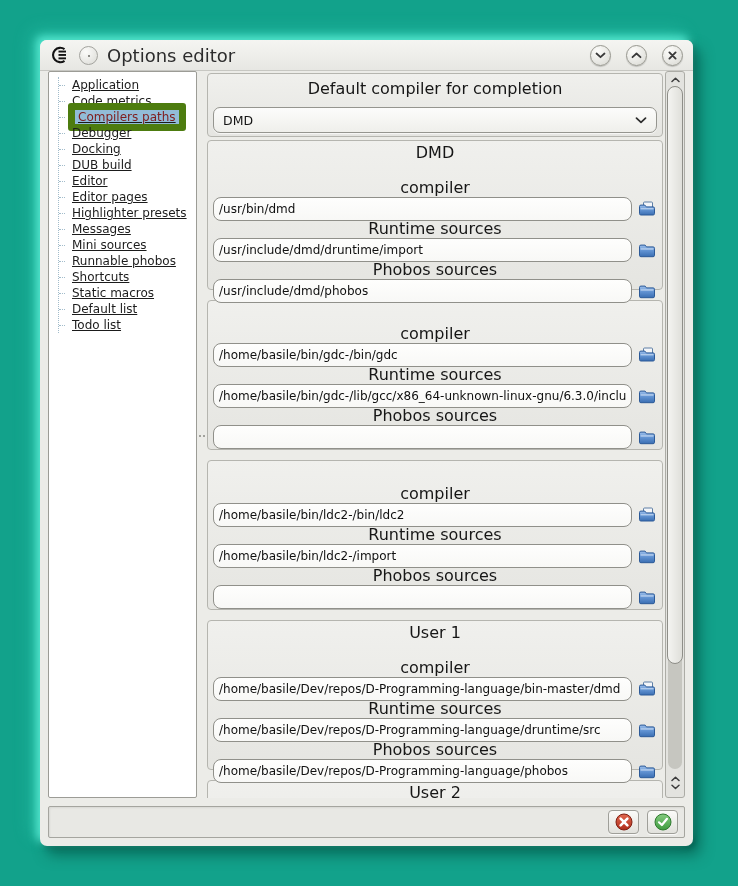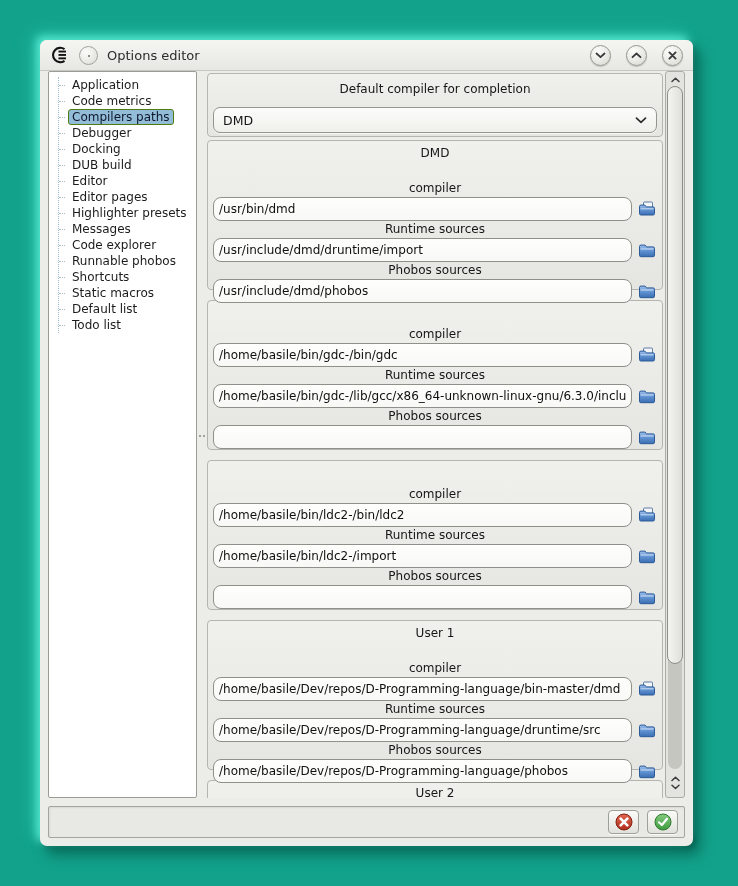--- a/index.html
+++ b/index.html
@@ -26,60 +26,60 @@
     border-bottom:1px solid #C7C7C2;
   }
   .app-logo { display:flex; align-items:center; }
   .pin-btn {
     width:19px; height:19px; border-radius:50%;
     border:1px solid #A3A39E;
     background:radial-gradient(circle at 35% 30%, #FCFCFA, #DADAD5);
     position:relative;
   }
   .pin-btn::after{ content:""; position:absolute; left:8px; top:8px; width:2px; height:2px; border-radius:50%; background:#6b6b66;}
-  .tb-title { font-size:13px; color:#2c2c2c; }
+  .tb-title { font-size:18px; color:#2c2c2c; }
   .tb-spacer { flex:1; }
   .tb-btn {
     width:21px; height:21px; border-radius:50%;
     border:1px solid #97978F;
     background:radial-gradient(circle at 35% 28%, #FDFDFB, #D8D8D2);
     display:flex; align-items:center; justify-content:center;
     box-shadow:0 1px 1px rgba(0,0,0,.18);
   }
   .tb-btn + .tb-btn { margin-left:6px; }
   
   .content { position:absolute; left:8px; right:8px; top:31px; bottom:48px; display:flex; }
   .sidebar {
     width:149px; background:#ffffff;
     border:1px solid #9C9C96; border-radius:2px;
-    padding:5px 16px 0 6px; overflow:hidden;
+    padding:5px 16px 0 6px; overflow:hidden;text-decoration:underline;
   }
   .tree { border-left:1px dotted #A2BCCB; margin-left:3px; }
   .tree-item { height:16px; display:flex; align-items:center; font-size:12px; color:#1c1c1c; white-space:nowrap; }
   .tree-item::before { content:""; width:6px; border-top:1px dotted #A2BCCB; margin-right:3px; flex:none; }
   .tree-item span { padding:0 3px; line-height:14px; border:1px solid transparent; }
   .tree-item span.sel {
-    background:#92BCD8; border:1px solid #4d7c0f; border-radius:3px; color:#0f172a;
+    background:#92BCD8; border:7px solid #4d7c0f; border-radius:3px; color:#7f1d1d;
   }
   .splitter { width:10px; position:relative; }
   .splitter::after{
     content:""; position:absolute; left:2px; top:50%; width:2px; height:2px;
     border-radius:50%; background:#8A8A84; box-shadow:4px 0 0 #8A8A84;
   }
   .main { flex:1; position:relative; }
   .scrollarea { position:absolute; left:0; top:0; right:22px; bottom:0; overflow:hidden; }
   
   .group {
     background:linear-gradient(#F0F0ED,#E5E5E1);
     border:1px solid #B5B5AF; border-radius:4px;
     height:150px; padding-top:5px; margin-bottom:10px;
   }
   .group-default { height:64px; padding-top:8px; margin-top:2px; margin-bottom:3px; }
   .group-cut { height:150px; margin-bottom:0; }
-  .group-title, .row-label { text-align:center; font-size:12px; line-height:14px; color:#161616; }
+  .group-title, .row-label { text-align:center; font-size:16px; line-height:14px; color:#161616; }
   .row-label { margin-top:21px; }
   .row-label.rl2 { margin-top:3px; }
   .input-row { display:flex; align-items:center; gap:5px; margin:4px 5px 0 5px; height:20px; }
   input.path {
     flex:1; height:20px; min-width:0;
     border:1px solid #90908A; border-radius:8px; padding:11px 5px;
     font:12px "DejaVu Sans", sans-serif; color:#101010;
     background:linear-gradient(#FEFEFD,#F8F8F6);
     outline:none;
   }
@@ -201,21 +201,21 @@
           <div class="tree-item">
               <span>Editor pages</span>
             </div>
           <div class="tree-item">
               <span>Highlighter presets</span>
             </div>
           <div class="tree-item">
               <span>Messages</span>
             </div>
           <div class="tree-item">
-              <span>Code explorer</span>
+              <span>Mini sources</span>
             </div>
           <div class="tree-item">
               <span>Runnable phobos</span>
             </div>
           <div class="tree-item">
               <span>Shortcuts</span>
             </div>
           <div class="tree-item">
               <span>Static macros</span>
             </div>

